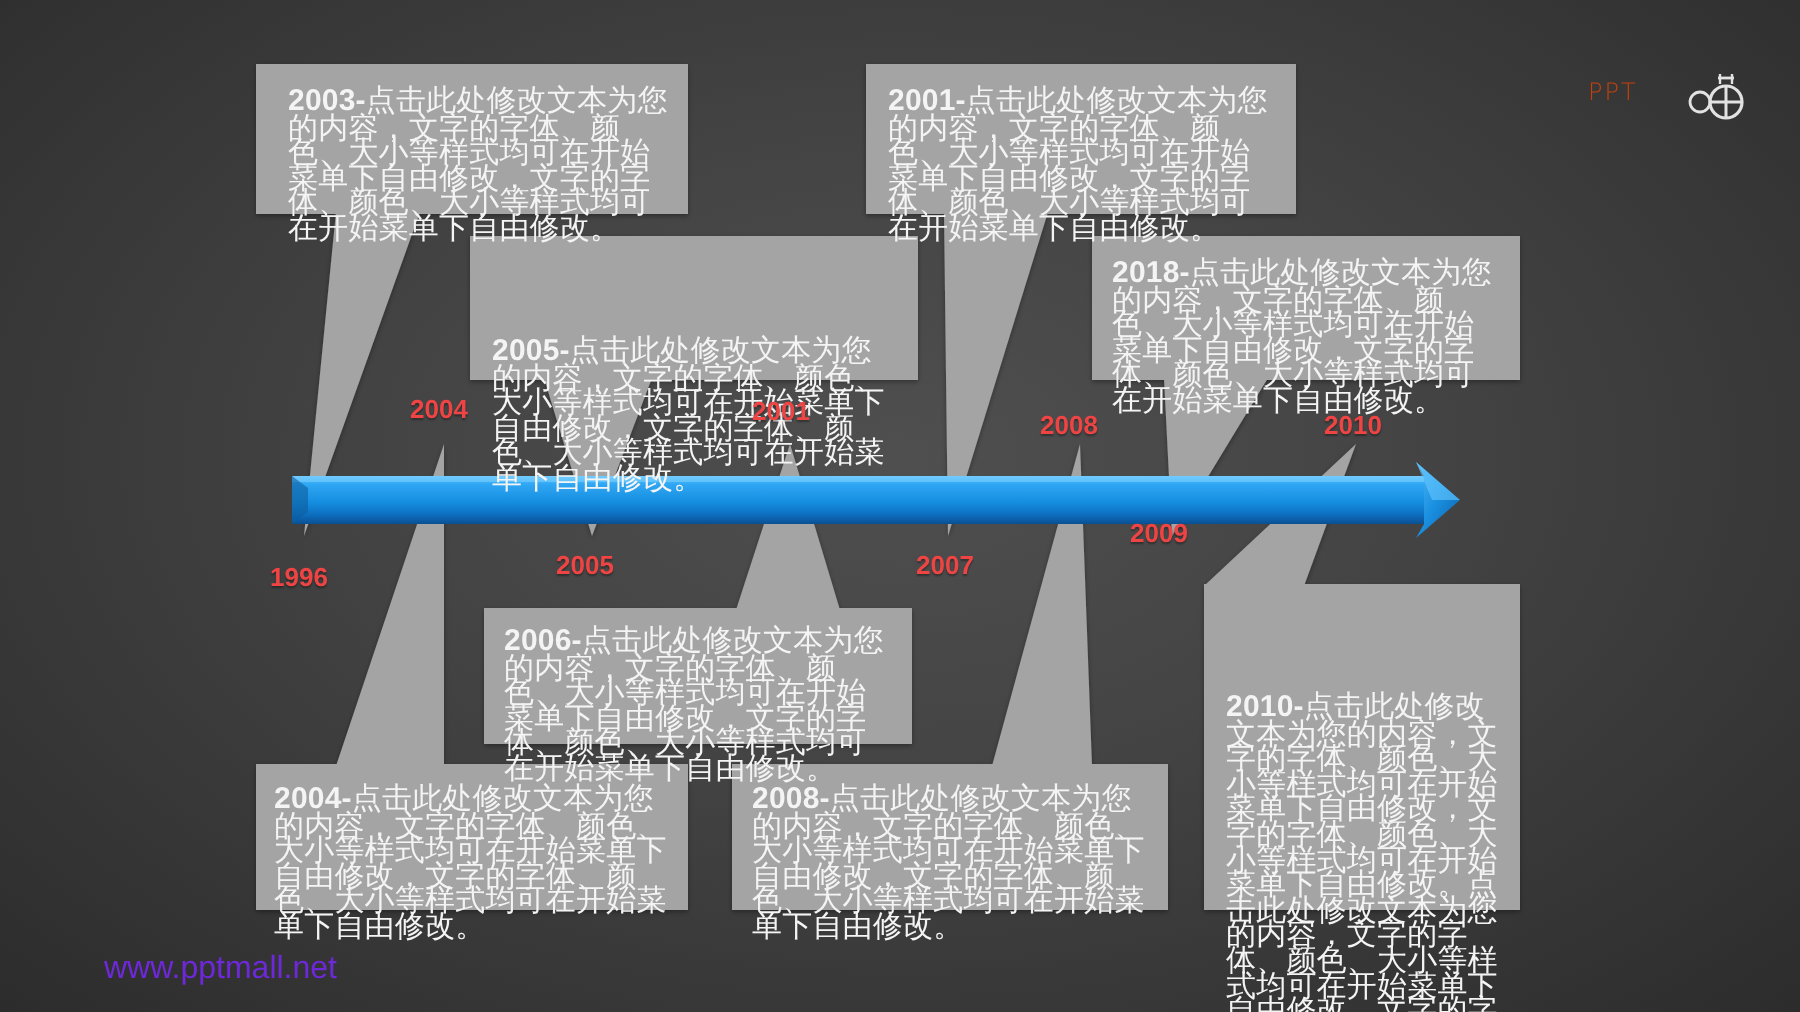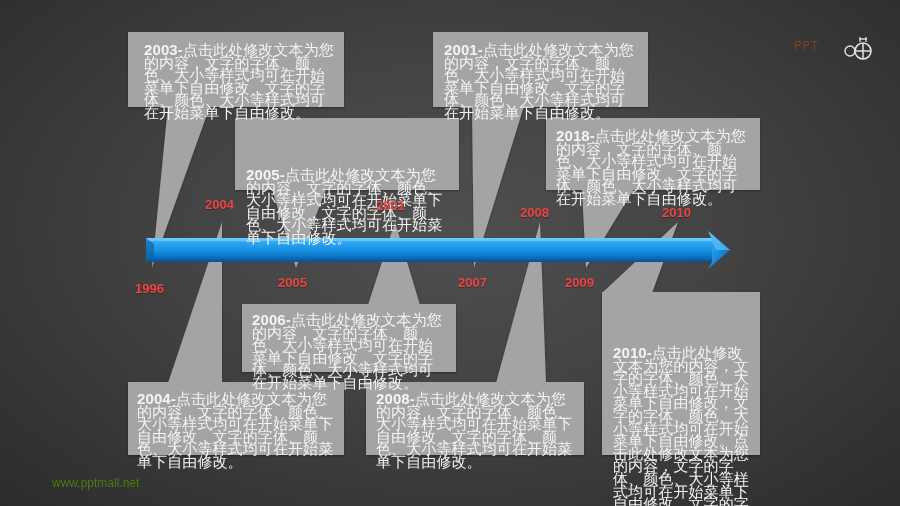--- a/index.html
+++ b/index.html
@@ -54,22 +54,22 @@
     font-family: "DejaVu Sans", sans-serif;
     font-size: 12px;
     letter-spacing: 1px;
     font-weight: 300;
     color: #c2410c;
   }
   .footer {
     position: absolute;
     left: 52px;
     top: 476px;
-    font-size: 12px;
-    color: #4d7c0f;
+    font-size: 16px;
+    color: #6d28d9;
     font-family: "Liberation Sans", sans-serif;
   }
 </style>
 </head>
 <body>
 
 <svg id="shapes" viewBox="0 0 900 506" xmlns="http://www.w3.org/2000/svg">
   <defs>
     <linearGradient id="shaftGrad" x1="0" y1="0" x2="0" y2="1">
       <stop offset="0" stop-color="#5cc3ff"></stop>
@@ -177,16 +177,16 @@
 <div class="callout-text" style="left:613px; top:303px; width:140px;margin-top:44px;">
   <span class="yr">2010-</span><span>点击此处修改文本为您的内容，文字的字体、颜色、大小等样式均可在开始菜单下自由修改，文字的字体、颜色、大小等样式均可在开始菜单下自由修改。点击此处修改文本为您的内容，文字的字体、颜色、大小等样式均可在开始菜单下自由修改，文字的字体、颜色、大小等样式均可在开始菜单下自由修改。</span>
 </div>
 
 <div class="year-label" style="left:135px; top:281px;">1996</div>
 <div class="year-label" style="left:205px; top:197px;">2004</div>
 <div class="year-label" style="left:278px; top:275px;">2005</div>
 <div class="year-label" style="left:376px; top:198px;">2001</div>
 <div class="year-label" style="left:458px; top:275px;">2007</div>
 <div class="year-label" style="left:520px; top:205px;">2008</div>
-<div class="year-label" style="left:565px; top:275px;text-align:right;">2009</div>
+<div class="year-label" style="left:565px; top:259px;text-align:right;">2009</div>
 <div class="year-label" style="left:662px; top:205px;">2010</div>
 
 <div class="footer">www.pptmall.net</div>
 
 </body></html>

